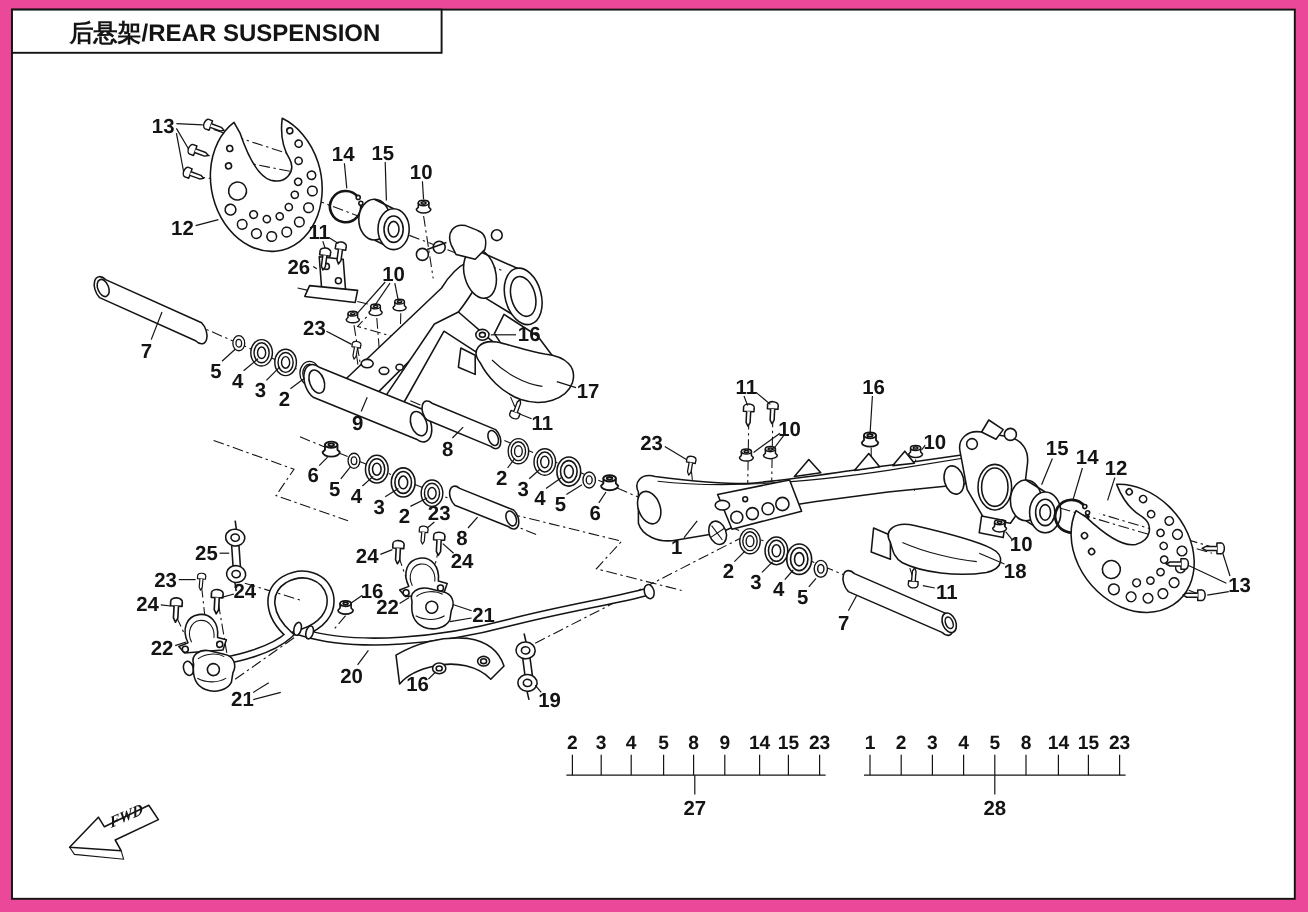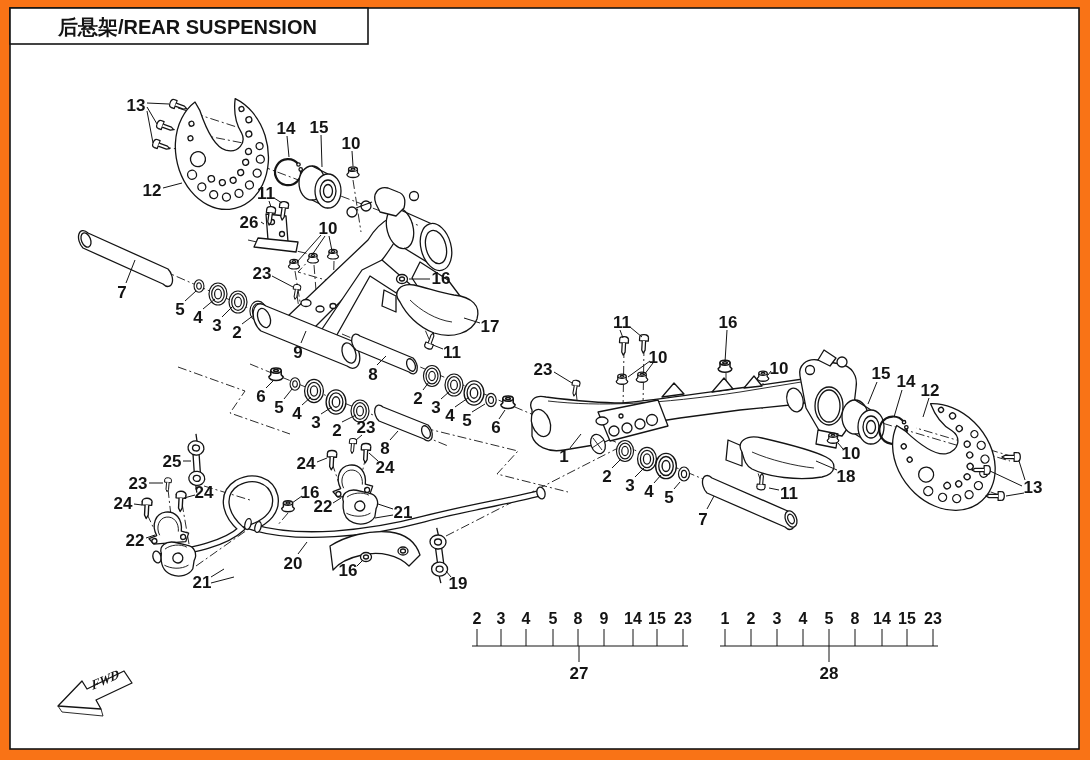--- a/index.html
+++ b/index.html
@@ -1,16 +1,16 @@
 <!DOCTYPE html>
 <html><head>
 <meta charset="utf-8">
 <style>
   html,body{margin:0;padding:0;background:#fff;}
-  .stage{width:1090px;height:760px;position:relative;background:#f97316;overflow:hidden;}
+  .stage{width:1090px;height:760px;position:relative;background:#ec4899;overflow:hidden;}
   svg{display:block;}
   .part{fill:#fff;stroke:#141414;stroke-width:1.3;stroke-linejoin:round;}
   .ln{fill:none;stroke:#141414;stroke-width:1.3;stroke-linejoin:round;}
   .thin{fill:none;stroke:#141414;stroke-width:0.9;}
   .axis{fill:none;stroke:#141414;stroke-width:0.9;stroke-dasharray:9 3 2 3;}
   .leader{stroke:#141414;stroke-width:1;fill:none;}
   .callout{font:bold 17px "Liberation Sans",sans-serif;text-anchor:middle;fill:#141414;}
   .refnum{font:bold 16px "Liberation Sans",sans-serif;text-anchor:middle;fill:#141414;}
   .title-text{font:bold 20px "Liberation Sans",sans-serif;fill:#141414;}
   .fwd{font:italic bold 13px "Liberation Serif",serif;text-anchor:middle;fill:#141414;}

